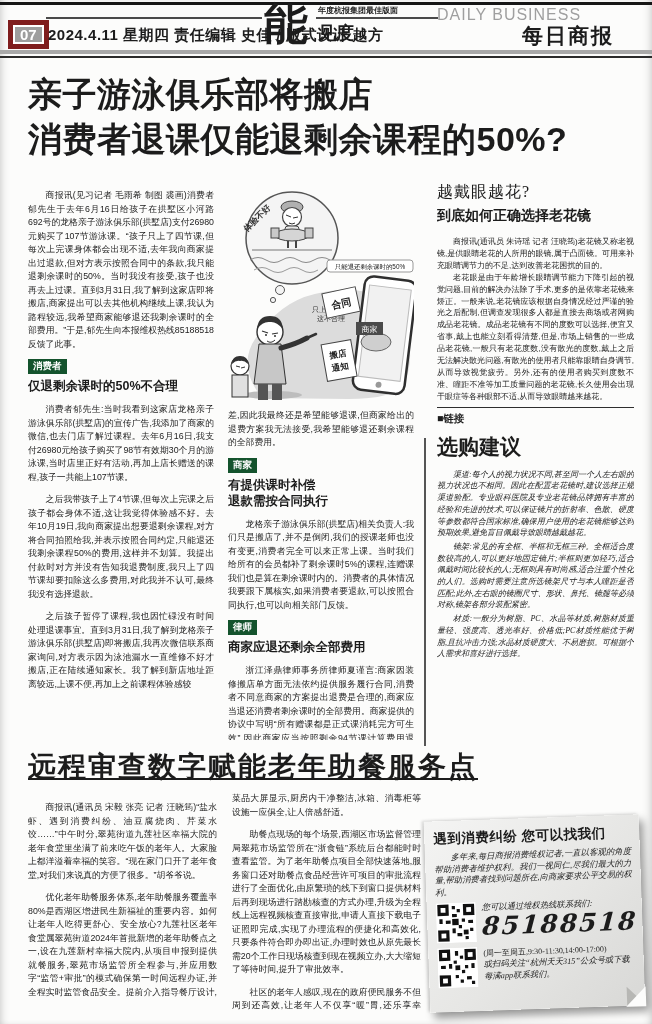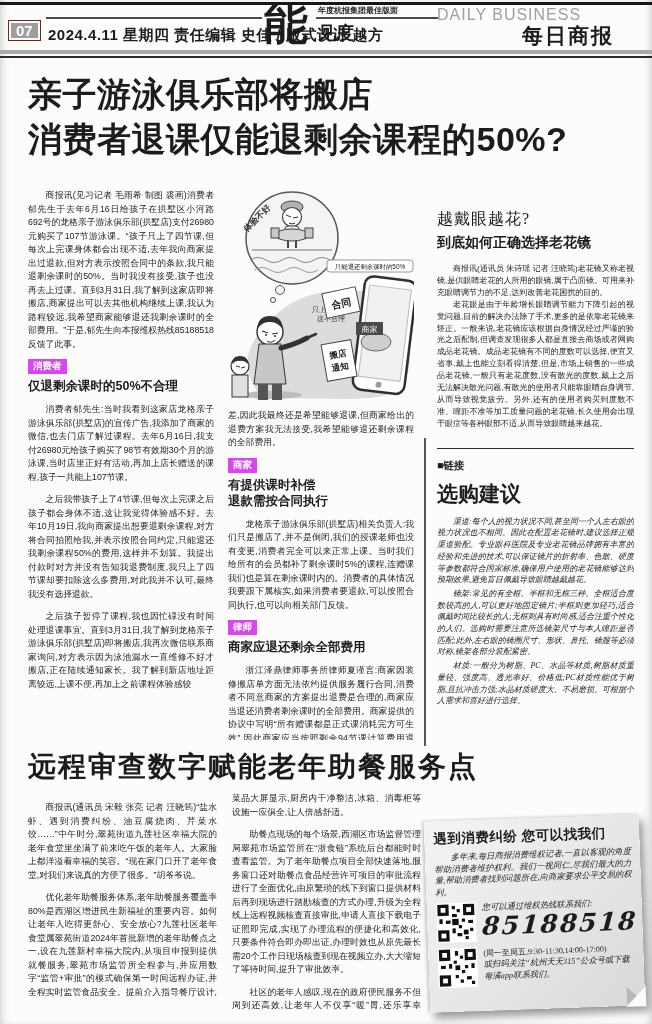--- a/index.html
+++ b/index.html
@@ -3,55 +3,55 @@
 <meta charset="utf-8">
 <style>
   html,body{margin:0;padding:0;background:#b9b9b9;}
   .page{position:relative;width:652px;height:1024px;margin:0 auto;background:#fcfcfb;
         font-family:"Liberation Sans",sans-serif;color:#1c1c1c;overflow:hidden;
         box-shadow:inset 6px 0 10px -6px rgba(0,0,0,.25), inset -6px 0 10px -6px rgba(0,0,0,.25);}
   .abs{position:absolute;}
   
   .toprule{left:0;top:2px;width:652px;height:3px;background:#161616;}
   .pagenum{left:8px;top:20px;background:#9e9e9e;color:#fff;font-size:15px;font-weight:bold;
-           padding:1px 7px;border:1px solid #7f1d1d;box-shadow:inset 0 0 0 2px #fff;}
+           padding:1px 7px;border:5px solid #7f1d1d;box-shadow:inset 0 0 0 2px #fff;}
   .dateline{left:48px;top:26px;font-size:15px;font-weight:bold;letter-spacing:.5px;}
   .hline-a{left:46px;top:17px;width:216px;height:2px;background:#4a4a4a;}
   .hline-b{left:316px;top:17px;width:122px;height:2px;background:#4a4a4a;}
   .logo-neng{left:264px;top:0px;font-size:44px;font-weight:900;font-family:"Liberation Serif",serif;line-height:50px;}
   .award{left:318px;top:5px;font-size:8px;font-weight:bold;color:#222;}
   .logo-jd{left:318px;top:21px;font-size:18px;font-weight:900;}
   .brand-en{left:437px;top:6px;font-size:16px;font-weight:normal;color:#9f9f9f;letter-spacing:1px;}
   .brand-cn{left:522px;top:22px;font-size:21px;font-weight:900;font-family:"Liberation Serif",serif;letter-spacing:2px;}
   .hbar1{left:0;top:50px;width:652px;height:4px;background:#a9a9a9;}
   .hbar2{left:0;top:56px;width:652px;height:2px;background:#2b2b2b;}
   
   .headline{left:28px;top:72px;width:612px;font-size:34px;line-height:45px;font-weight:900;letter-spacing:.5px;}
   
   .col{top:180px;height:560px;overflow:hidden;}
   .col-l{left:28px;width:186px;}
   .col-m{left:228px;width:186px;}
-  .col-r{left:437px;top:209px;width:197px;height:612px;overflow:hidden;}
+  .col-r{left:437px;top:182px;width:197px;height:612px;overflow:hidden;}
   .vdiv{left:424px;top:438px;width:1.5px;height:308px;background:#555;}
   .bt{font-size:8.8px;line-height:13.5px;text-align:justify;text-indent:2em;margin:9px 0 1px 0;}
-  .badge{display:inline-block;background:#d946ef;color:#fff;font-size:9.5px;font-weight:bold;
+  .badge{display:inline-block;background:#14532d;color:#fff;font-size:9.5px;font-weight:bold;
          padding:1px 5px;margin:7px 0 3px 0;}
   .sec-h{font-size:12.5px;font-weight:900;line-height:16px;margin:1px 0 4px 0;}
   .cartoon{display:block;width:186px;height:220px;}
   
   .r-t1{font-family:"Liberation Serif",serif;font-size:16px;letter-spacing:1px;line-height:20px;}
   .r-t2{font-size:14px;font-weight:900;line-height:24px;margin:1px 0 9px 0;}
   .rt{font-size:8px;line-height:11.9px;text-align:justify;text-indent:2em;margin:0;}
-  .link-sec{border-top:1.5px solid #2e2e2e;margin-top:18px;padding-top:10px;}
+  .link-sec{border-top:1.5px solid #2e2e2e;margin-top:4px;padding-top:4px;}
   .link-tag{font-size:10.5px;font-weight:bold;}
   .link-title{font-size:21px;font-weight:900;margin:7px 0 8px 0;}
   .tip{font-family:"Liberation Serif",serif;font-style:italic;font-size:8px;line-height:11.7px;
        text-align:justify;text-indent:2em;margin:0 0 2px 0;}
   
-  .bot-head{left:28px;top:748px;font-size:28px;font-weight:900;letter-spacing:2px;}
+  .bot-head{left:28px;top:748px;font-size:28px;font-weight:900;letter-spacing:2px;text-decoration:underline;}
   .bot-cols{left:28px;top:792px;width:393px;height:229px;column-count:2;column-gap:15px;overflow:hidden;}
   
   .notice{left:427px;top:818px;width:215px;height:191px;background:linear-gradient(135deg,#f4f4f3 0%,#e6e6e4 55%,#d8d8d6 100%);
           transform:rotate(-2deg);box-shadow:4px 6px 9px rgba(0,0,0,.4),-2px -1px 3px rgba(0,0,0,.15);
           padding:9px 9px 6px 9px;box-sizing:border-box;}
   .notice:after{content:"";position:absolute;right:-1px;bottom:-1px;border-style:solid;
           border-width:0 0 20px 20px;border-color:transparent transparent #fcfcfb transparent;}
   .notice:before{content:"";position:absolute;right:18px;bottom:-1px;border-style:solid;
           border-width:20px 0 0 20px;border-color:transparent transparent transparent #b7b7b4;
           transform:translateX(20px);}

